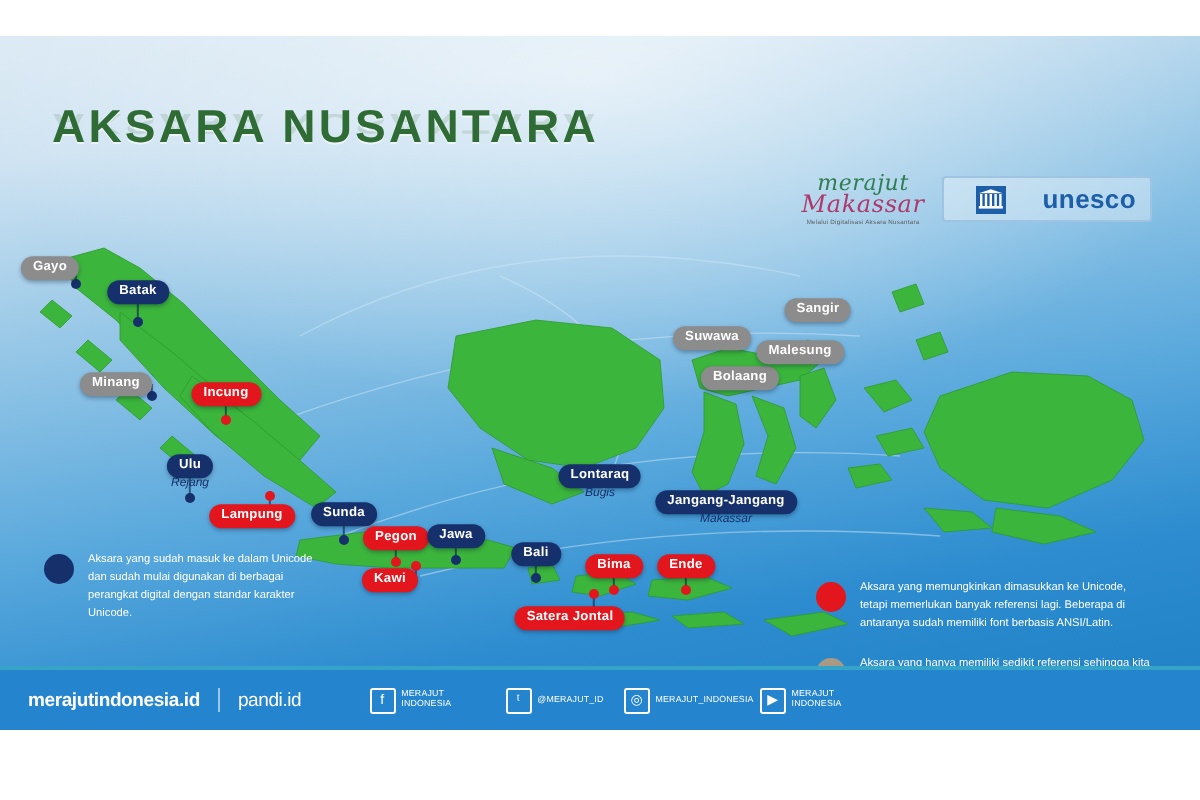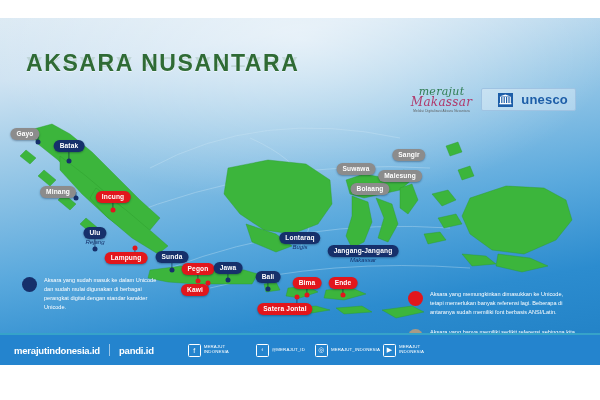--- a/index.html
+++ b/index.html
@@ -22,21 +22,21 @@
   .logos{position:absolute;right:24px;top:32px;display:flex;align-items:center;gap:9px;margin-top:36px;}
   .lg-merajut{display:flex;flex-direction:column;align-items:center;line-height:1;}
   .lg-merajut .l1{font-family:"DejaVu Serif",serif;font-style:italic;font-size:11px;color:#2f7d52;letter-spacing:.3px;}
   .lg-merajut .l2{font-family:"DejaVu Serif",serif;font-style:italic;font-size:12px;color:#b0396b;margin-top:-1px;letter-spacing:.3px;}
   .lg-merajut .l3{font-size:3.1px;color:#5a5a5a;margin-top:2px;letter-spacing:.15px;}
   .lg-id{display:flex;align-items:center;gap:3px;}
   .lg-id .dotid{font-size:21px;font-weight:bold;color:#d6282f;letter-spacing:-1px;line-height:1;}
   .lg-id .two{display:flex;flex-direction:column;line-height:1.02;}
   .lg-id .two .a{font-size:6.5px;color:#1d5ea8;}
   .lg-id .two .b{font-size:11.5px;font-weight:bold;color:#1d5ea8;margin-top:-1px;}
-  .lg-unesco{display:flex;align-items:center;gap:8px;border:1px solid #9fc3e2;background:rgba(255,255,255,.35);
+  .lg-unesco{display:flex;align-items:center;gap:18px;border:1px solid #9fc3e2;background:rgba(255,255,255,.35);
     border-radius:2px;padding:3px 7px 3px 16px;}
   .lg-unesco .tx{font-size:13px;font-weight:bold;color:#1d5ea8;letter-spacing:.2px;}
 
   
   #mapsvg{position:absolute;left:0;top:0;width:600px;height:347px;}
 
   
   .pill{position:absolute;transform:translate(-50%,-50%);border-radius:9px;color:#fff;
     font-size:6.6px;font-weight:bold;padding:2.4px 6px;white-space:nowrap;letter-spacing:.15px;
     box-shadow:0 1px 2px rgba(0,20,50,.35);}
@@ -60,21 +60,21 @@
   #lg-navy{left:22px;top:258px;width:140px;}
   #lg-red{left:408px;top:272px;width:168px;}
   #lg-gray{left:408px;top:310px;width:168px;}
 
   
   #footer{position:absolute;left:0;bottom:0;width:600px;height:30px;background:#2484ce;
     border-top:2px solid #36a3c9;display:flex;align-items:center;}
   .f-brand{display:flex;align-items:center;gap:9px;margin-left:14px;}
   .f-brand .b1{font-size:9.5px;font-weight:bold;color:#fff;letter-spacing:-.2px;}
   .f-brand .bar{width:1px;height:12px;background:rgba(255,255,255,.55);}
-  .f-brand .b2{font-size:9.5px;font-weight:bold;color:#fff;letter-spacing:-.2px;}
+  .f-brand .b2{font-size:9.5px;font-weight:normal;color:#fff;letter-spacing:-.2px;}
   .socials{display:flex;align-items:center;gap:10px;margin-left:34px;}
   .soc{display:flex;align-items:center;gap:3px;}
   .soc .ic{width:11px;height:11px;border:1px solid #fff;border-radius:1.5px;display:flex;
     align-items:center;justify-content:center;color:#fff;}
   .soc .nm{font-size:4.4px;color:#fff;letter-spacing:.1px;line-height:1.12;max-width:42px;}
 </style>
 </head>
 <body>
 
 <div id="poster">

